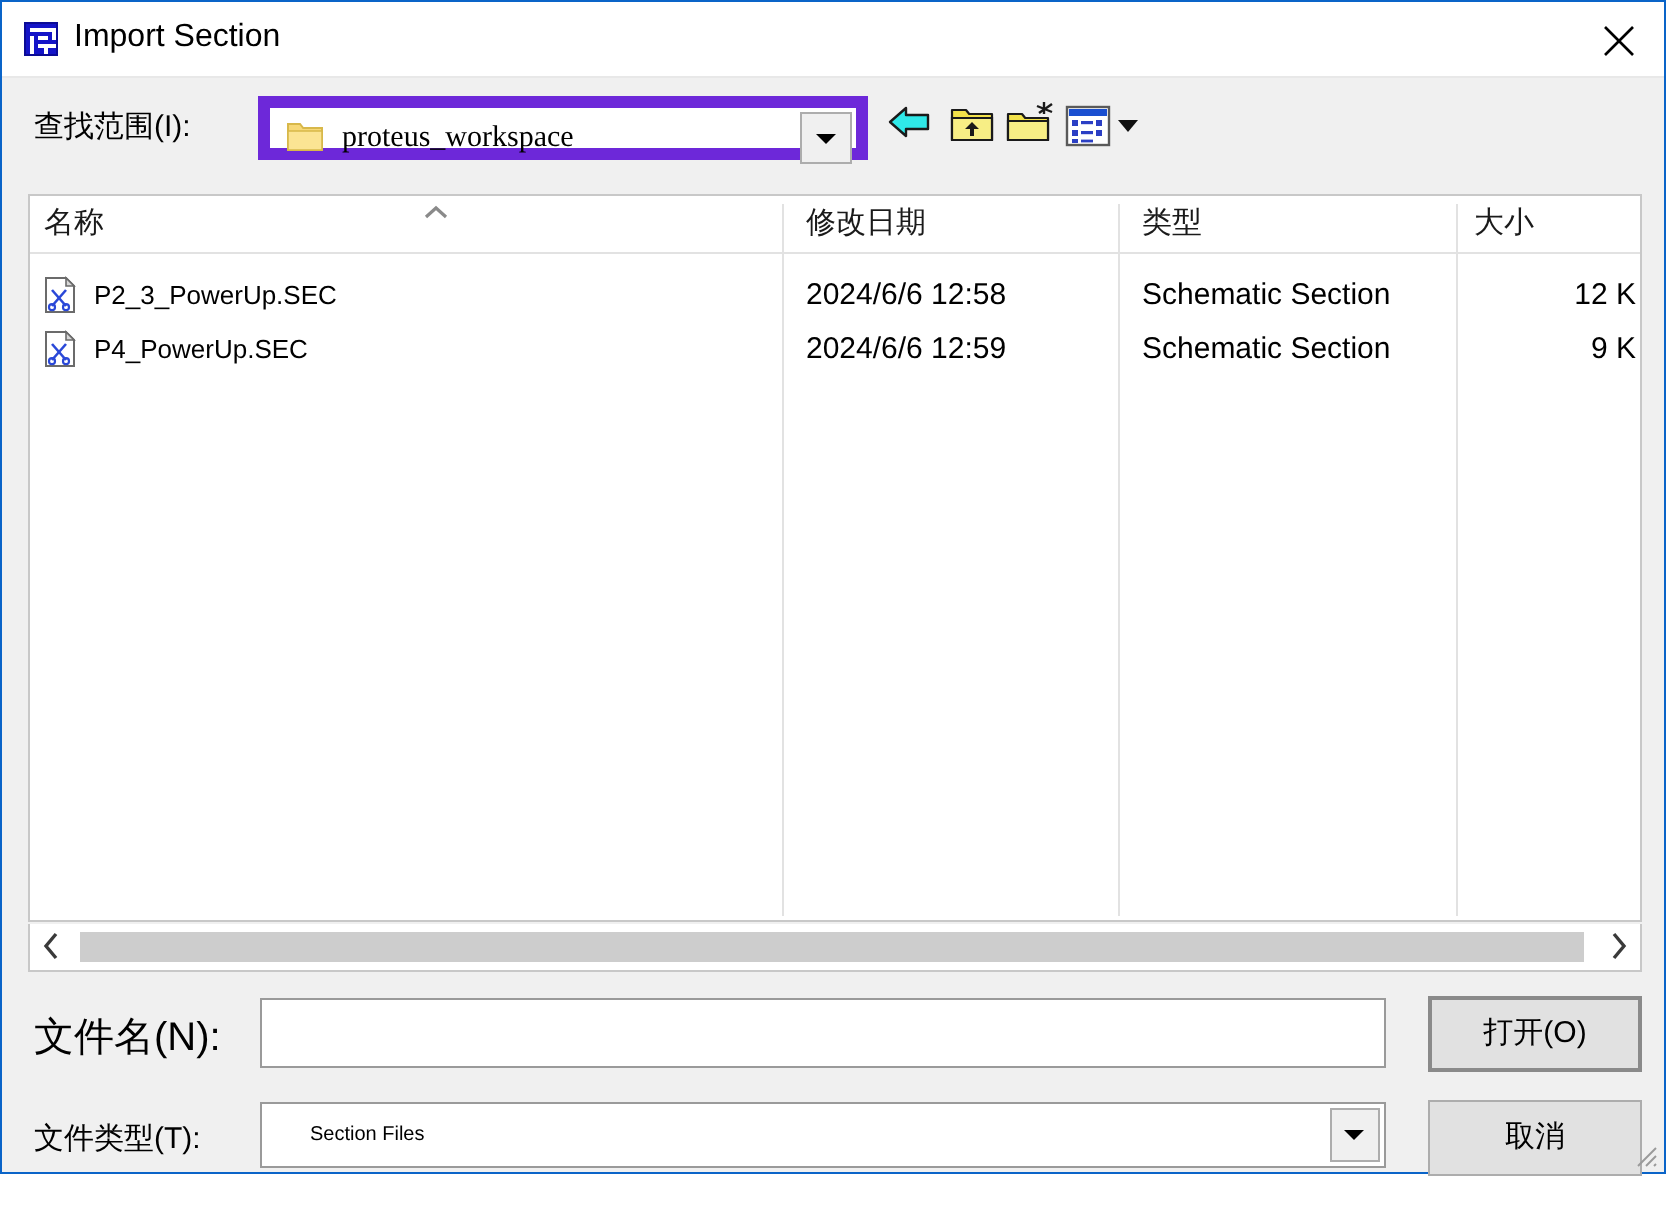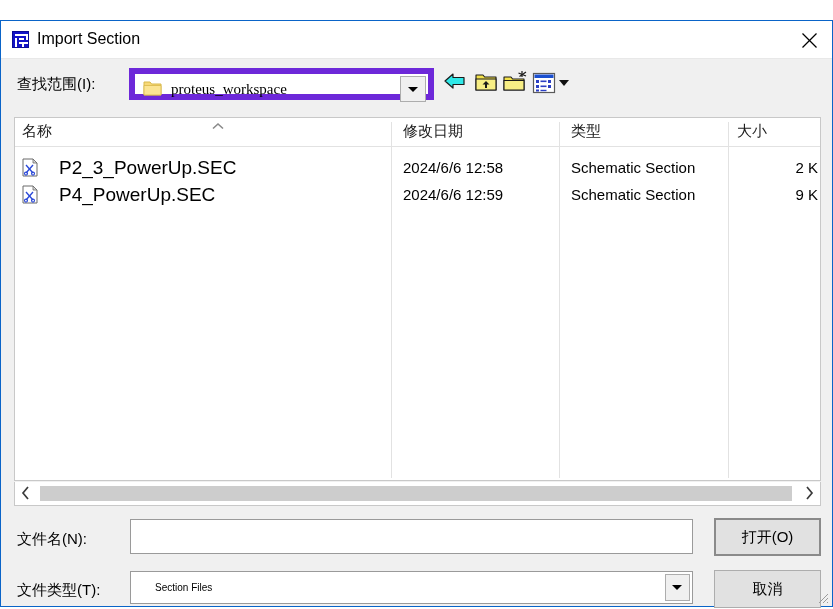--- a/index.html
+++ b/index.html
@@ -19,21 +19,20 @@
 
   
   #dialog {
     position: absolute;
     left: 0; top: 0;
     width: 833px;
     height: 587px;
     box-sizing: border-box;
     border: 1px solid #0a64c8;
     background: #f0f0f0;
-    margin-top: 20px;
   }
 
   
   #titlebar {
     position: absolute;
     left: 0; top: 0;
     width: 831px;
     height: 37px;
     background: #ffffff;
     border-bottom: 1px solid #e8e8e8;
@@ -161,22 +160,22 @@
     left: 196px; top: 4px;
     width: 14px; height: 9px;
   }
   .row {
     position: absolute;
     left: 0;
     width: 805px; height: 27px;
   }
   .cell-name {
     position: absolute;
-    left: 44px; top: 3px;
-    font-size: 19px;
+    left: 32px; top: 3px;
+    font-size: 13px;
     line-height: 21px;
     white-space: nowrap;
   }
   .file-icon {
     position: absolute;
     left: 7px; top: 4px;
     width: 16px; height: 19px;
   }
   .cell-date {
     position: absolute;
@@ -220,21 +219,21 @@
     position: absolute;
     left: 25px; top: 4px;
     width: 752px; height: 15px;
     background: #cdcdcd;
   }
 
   
   #filename-label {
     position: absolute;
     left: 16px; top: 508px;
-    font-size: 15px; line-height: 20px;
+    font-size: 20px; line-height: 20px;
     white-space: nowrap;
   }
   #filename-input {
     position: absolute;
     left: 129px; top: 498px;
     width: 563px; height: 35px;
     box-sizing: border-box;
     background: #ffffff;
     border: 1px solid #9a9a9a;
     font-family: "Liberation Sans", sans-serif;
@@ -395,21 +394,21 @@
         <g stroke="#2a48d8" stroke-width="1.3" fill="none">
           <line x1="4" y1="7" x2="11" y2="15"></line>
           <line x1="11" y1="7" x2="4" y2="15"></line>
         </g>
         <circle cx="4" cy="15.6" r="1.5" fill="none" stroke="#2a48d8" stroke-width="1.1"></circle>
         <circle cx="11" cy="15.6" r="1.5" fill="none" stroke="#2a48d8" stroke-width="1.1"></circle>
       </svg>
       <div class="cell-name">P2_3_PowerUp.SEC</div>
       <div class="cell-date">2024/6/6 12:58</div>
       <div class="cell-type">Schematic Section</div>
-      <div class="cell-size">2 K</div>
+      <div class="cell-size">12 K</div>
     </div>
 
     <div class="row" style="top:63px;">
       <svg class="file-icon" viewBox="0 0 16 19">
         <path d="M1 1 h10 l4 4 v13 H1 Z" fill="#ffffff" stroke="#6b6b6b" stroke-width="1"></path>
         <path d="M11 1 v4 h4 Z" fill="#d8d8d8" stroke="#6b6b6b" stroke-width="0.8"></path>
         <g stroke="#2a48d8" stroke-width="1.3" fill="none">
           <line x1="4" y1="7" x2="11" y2="15"></line>
           <line x1="11" y1="7" x2="4" y2="15"></line>
         </g>

